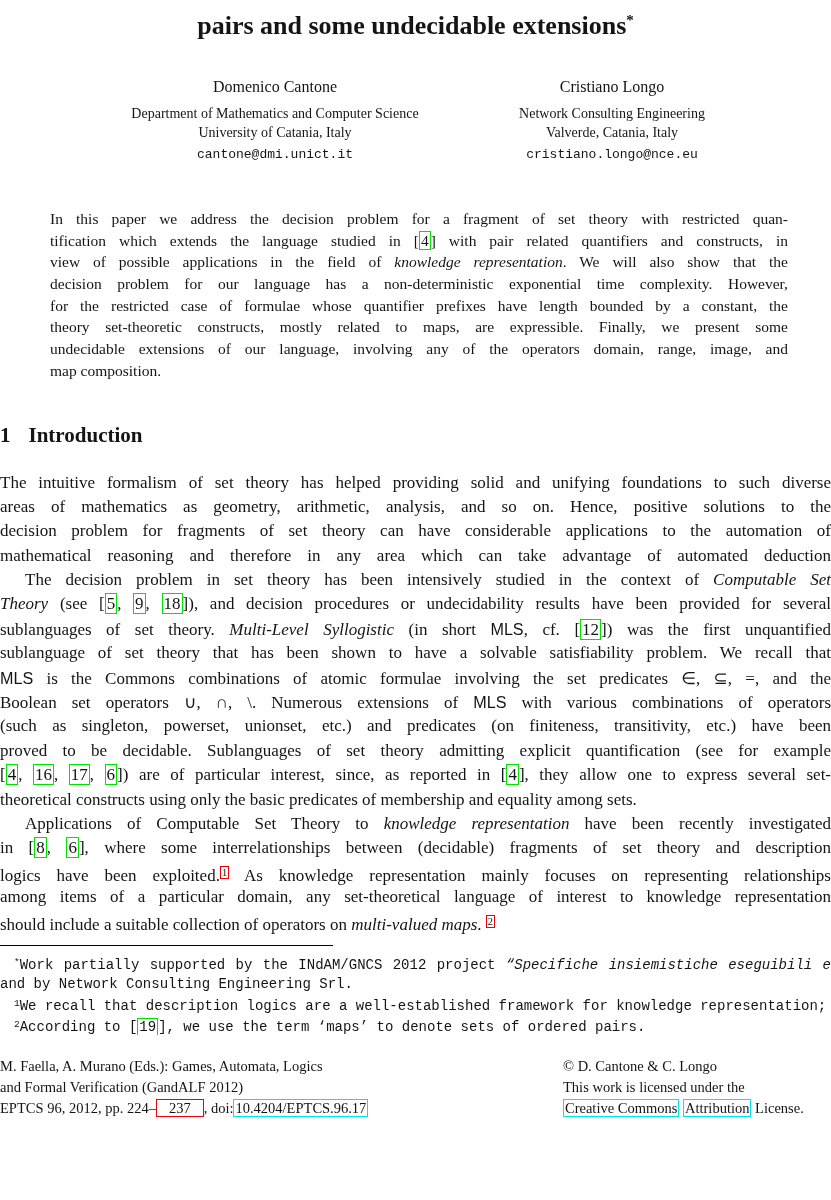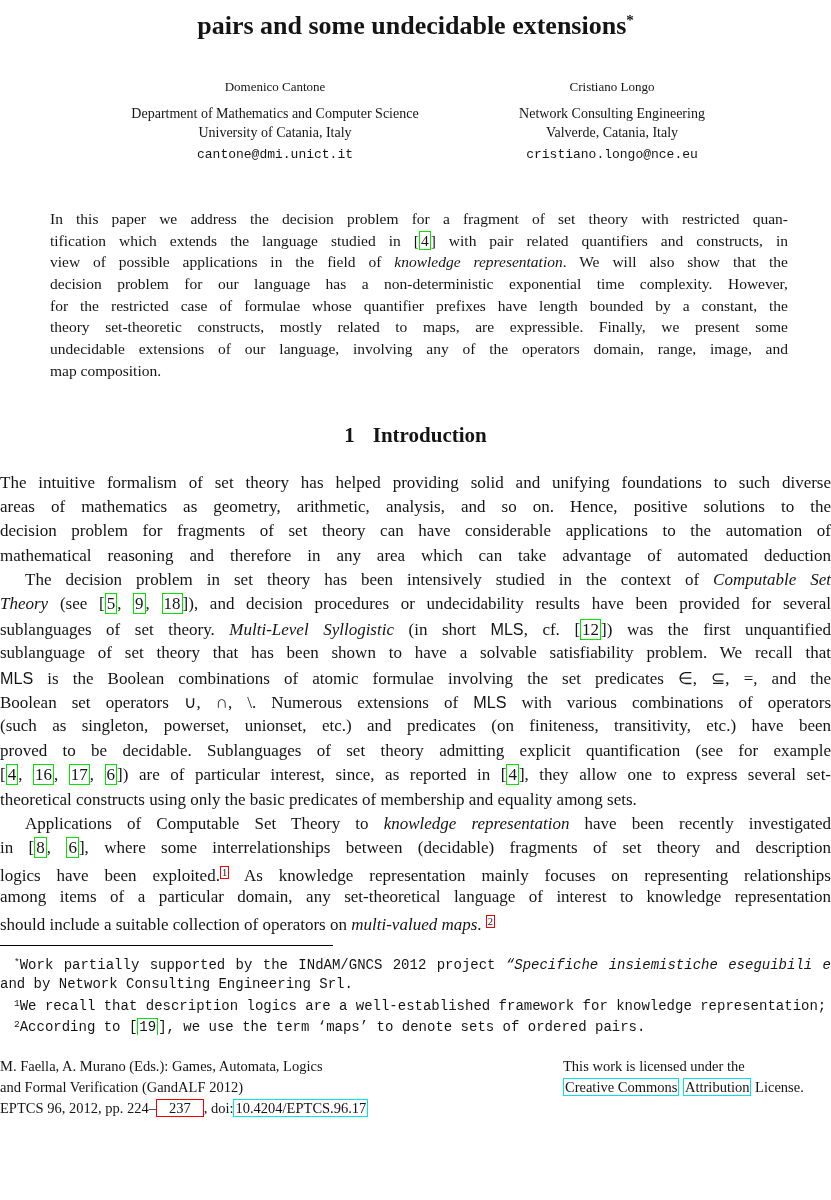--- a/index.html
+++ b/index.html
@@ -12,28 +12,28 @@
   .line.just { text-align:justify; }
   .line.just::after { content:""; display:inline-block; width:100%; height:0; }
 
   .title { text-align:center; font-weight:bold; font-size:26px; line-height:37px; margin-top:2px; }
   .title .sup { font-size:15px; vertical-align:9px; }
 
   .authors { display:flex; margin-top:32px; }
   .author-1 { width:360px; margin-left:95px; }
   .author-2 { width:300px; margin-left:7px; }
   .author { text-align:center; }
-  .author-name { font-size:13px; line-height:22px; margin-bottom:6px; }
+  .author-name { font-size:16px; line-height:22px; margin-bottom:6px; }
   .author-affil { font-size:14px; line-height:19px; }
   .author-email { font-size:13px; line-height:16px; margin-top:5px; font-family:"Liberation Mono", monospace; }
 
   .abstract { margin:45px 43px 0 50px; font-size:15.5px; }
   .abstract .line { height:21.7px; line-height:21.7px; }
 
-  .heading { margin-top:40px; font-size:21px; line-height:26px; font-weight:bold;text-align:center; }
+  .heading { margin-top:40px; font-size:21px; line-height:26px; font-weight:bold; }
   .heading .sec-num { margin-right:18px; }
 
   .bodytext { margin-top:23px; font-size:17px; }
   .bodytext .line { height:24.4px; line-height:24.4px; }
   .bodytext .line.indent { text-indent:25px; }
 
   .fnrule { width:333px; border-top:1.6px solid #000; margin-top:11px; }
   .footnotes { margin-top:7px; font-size:14px;font-family:Liberation Mono, monospace; }
   .footnotes .line { height:20.6px; line-height:20.6px; }
   .footnotes .line.indent { text-indent:14px; }
@@ -93,21 +93,21 @@
       <div class="line just"><span>The intuitive formalism of set theory has helped providing solid and unifying foundations to such diverse</span></div>
       <div class="line just"><span>areas of mathematics as geometry, arithmetic, analysis, and so on.  Hence, positive solutions to the</span></div>
       <div class="line just"><span>decision problem for fragments of set theory can have considerable applications to the automation of</span></div>
       <div class="line just"><span>mathematical reasoning and therefore in any area which can take advantage of automated deduction</span></div>
     </div>
   <div>
       <div class="line just indent"><span>The decision problem in set theory has been intensively studied in the context of </span><span class="it">Computable Set</span></div>
       <div class="line just"><span class="it">Theory</span><span> (see [</span><span class="cite-box">5</span><span>, </span><span class="cite-box">9</span><span>, </span><span class="cite-box">18</span><span>]), and decision procedures or undecidability results have been provided for several</span></div>
       <div class="line just"><span>sublanguages of set theory. </span><span class="it">Multi-Level Syllogistic</span><span> (in short </span><span class="sans">MLS</span><span>, cf. [</span><span class="cite-box">12</span><span>]) was the first unquantified</span></div>
       <div class="line just"><span>sublanguage of set theory that has been shown to have a solvable satisfiability problem. We recall that</span></div>
-      <div class="line just"><span class="sans">MLS</span><span> is the Boolean combinations of atomic formulae involving the set predicates ∈, ⊆, =, and the</span></div>
+      <div class="line just"><span class="sans">MLS</span><span> is the Commons combinations of atomic formulae involving the set predicates ∈, ⊆, =, and the</span></div>
       <div class="line just"><span>Boolean set operators ∪, ∩, \. Numerous extensions of </span><span class="sans">MLS</span><span> with various combinations of operators</span></div>
       <div class="line just"><span>(such as singleton, powerset, unionset, etc.) and predicates (on finiteness, transitivity, etc.) have been</span></div>
       <div class="line just"><span>proved to be decidable. Sublanguages of set theory admitting explicit quantification (see for example</span></div>
       <div class="line just"><span>[</span><span class="cite-box">4</span><span>, </span><span class="cite-box">16</span><span>, </span><span class="cite-box">17</span><span>, </span><span class="cite-box">6</span><span>]) are of particular interest, since, as reported in [</span><span class="cite-box">4</span><span>], they allow one to express several set-</span></div>
       <div class="line"><span>theoretical constructs using only the basic predicates of membership and equality among sets.</span></div>
     </div>
   <div>
       <div class="line just indent"><span>Applications of Computable Set Theory to </span><span class="it">knowledge representation</span><span> have been recently investigated</span></div>
       <div class="line just"><span>in [</span><span class="cite-box">8</span><span>, </span><span class="cite-box">6</span><span>], where some interrelationships between (decidable) fragments of set theory and description</span></div>
       <div class="line just"><span>logics have been exploited.</span><span class="fn-box">1</span><span> As knowledge representation mainly focuses on representing relationships</span></div>
@@ -131,16 +131,17 @@
     </div>
 </div>
 
 <div class="footer">
   <div class="footer-left">
       <div class="line"><span>M. Faella, A. Murano (Eds.): Games, Automata, Logics</span></div>
       <div class="line"><span>and Formal Verification (GandALF 2012)</span></div>
       <div class="line"><span>EPTCS 96, 2012, pp. 224–</span><span class="page-box">237</span><span>, doi:</span><span class="ext-box">10.4204/EPTCS.96.17</span></div>
     </div>
   <div class="footer-right">
+      <div class="line"><span>© D. Cantone &amp; C. Longo</span></div>
       <div class="line"><span>This work is licensed under the</span></div>
       <div class="line"><span class="ext-box">Creative Commons</span><span> </span><span class="ext-box">Attribution</span><span> License.</span></div>
     </div>
 </div>
 
 </body></html>

